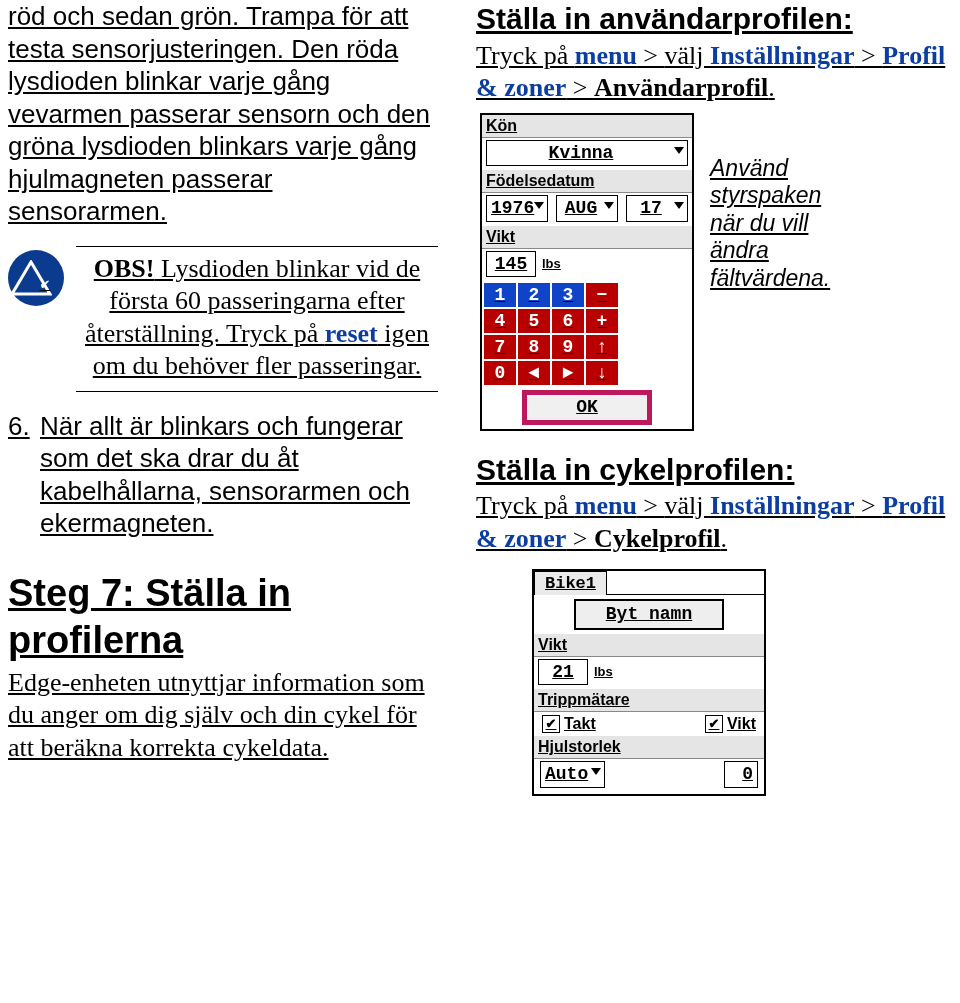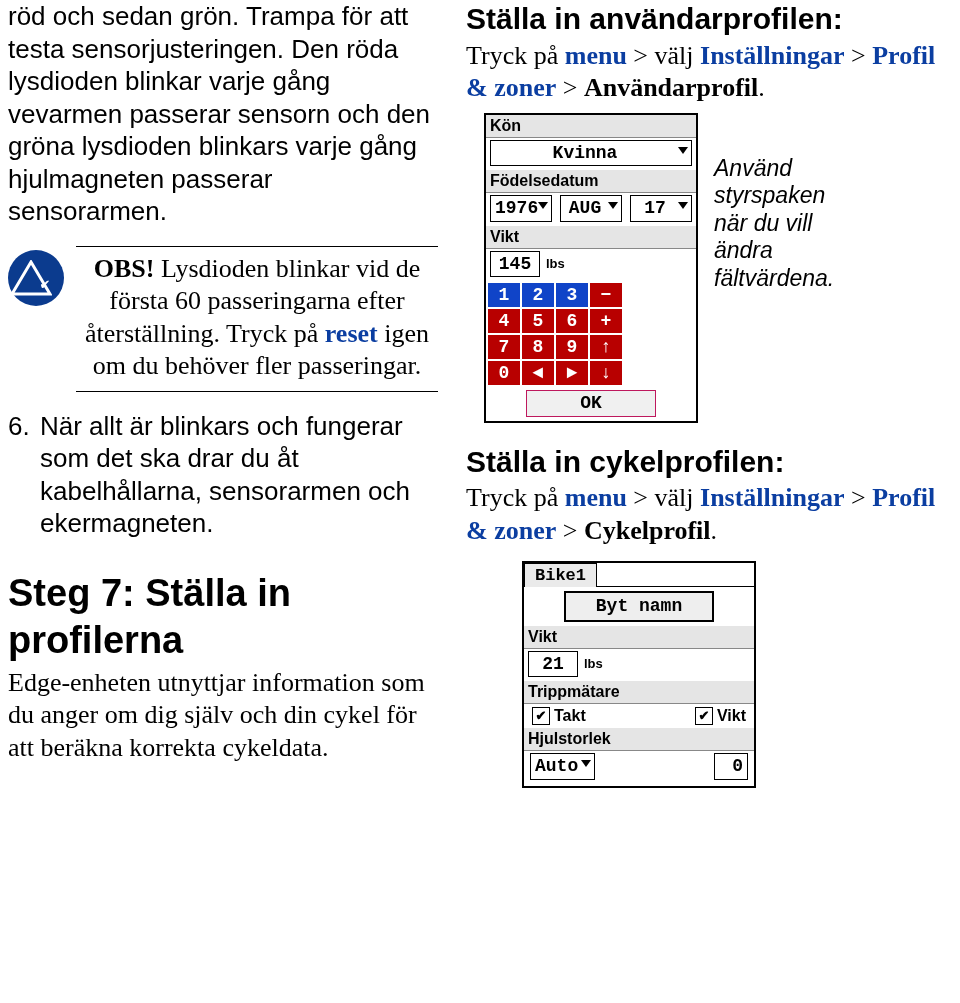--- a/index.html
+++ b/index.html
@@ -1,45 +1,45 @@
 <!DOCTYPE html>
 <html><head>
 <meta charset="utf-8">
 <style>
   html,body{margin:0;padding:0;background:#fff;color:#000;}
   body{width:960px;height:1003px;font-family:Arial,Helvetica,sans-serif;font-size:26px;line-height:1.25;overflow:hidden;}
-  .page{display:flex;gap:28px;padding:0 8px;}
+  .page{display:flex;gap:38px;padding:0 8px;text-decoration:underline;}
   .col-left{flex:0 0 430px;}
   .col-right{flex:1;}
   .narrow{font-family:"Arial Narrow",Arial,sans-serif;font-stretch:condensed;}
   .serif{font-family:Georgia,"Times New Roman",serif;}
   .bold{font-weight:bold;}
   .blue{color:#0b3ea1;font-weight:bold;}
   p{margin:0 0 8px 0;}
   .obs-block{display:flex;gap:12px;margin:18px 0 18px 0;}
   .obs-icon{width:56px;height:56px;border-radius:50%;background:#0b3b8e;display:flex;align-items:center;justify-content:center;flex-shrink:0;margin-top:4px;}
   .obs-mark{color:#fff;font-size:13px;position:relative;top:8px;left:-12px;}
   .tri{display:block;}
   .obs-text{border-top:1px solid #000;border-bottom:1px solid #000;padding:6px 0 8px 0;text-align:center;}
   .numrow{display:flex;gap:10px;margin-bottom:12px;}
   .numrow .n{flex:0 0 22px;}
   h2.step{font-family:"Arial Narrow",Arial,sans-serif;font-stretch:condensed;font-weight:bold;font-size:38px;margin:30px 0 2px 0;}
   h3.sub{font-family:"Arial Narrow",Arial,sans-serif;font-stretch:condensed;font-weight:bold;font-size:30px;margin:0 0 2px 0;}
-  .screens{display:flex;gap:16px;margin:8px 0 20px 18px;}
+  .screens{display:flex;gap:16px;margin:8px 0 20px 4px;}
   .scr{border:2px solid #000;background:#fff;width:210px;}
   .scr-label{background:#e5e5e5;font-family:Arial,sans-serif;font-size:16px;font-weight:bold;padding:1px 4px;border-bottom:1px solid #888;}
   .scr-field{background:#fff;border:1px solid #000;font-family:"Courier New",monospace;font-weight:bold;font-size:18px;padding:1px 4px;margin:2px 2px;display:inline-block;min-width:40px;}
   .fieldrow{padding:0 2px 2px 2px;display:flex;gap:4px;text-align:center;}
   .dd{display:inline-block;position:relative;padding-right:16px;}
   .dd::after{content:"";position:absolute;right:3px;top:6px;width:0;height:0;border-left:5px solid transparent;border-right:5px solid transparent;border-top:7px solid #000;}
   .keypad{background:#fff;padding:2px;display:flex;flex-direction:column;gap:2px;}
   .keyrow{display:flex;gap:2px;}
   .key{width:32px;height:24px;background:#b80000;color:#fff;display:flex;align-items:center;justify-content:center;font-family:"Courier New",monospace;font-weight:bold;font-size:18px;}
   .key.sel{background:#1044c8;}
-  .ok-btn{border:1px solid #be185d;background:#f0f0f0;font-family:"Courier New",monospace;font-weight:bold;font-size:18px;text-align:center;margin:3px 40px 4px 40px;padding:1px 0;}
+  .ok-btn{border:5px solid #be185d;background:#f0f0f0;font-family:"Courier New",monospace;font-weight:bold;font-size:18px;text-align:center;margin:3px 40px 4px 40px;padding:1px 0;}
   .side-note{font-family:"Arial Narrow",Arial,sans-serif;font-stretch:condensed;font-style:italic;font-size:23px;line-height:1.2;width:130px;margin-top:42px;}
   .scr2{border:2px solid #000;background:#fff;width:230px;margin-top:6px;}
   .tabhdr{display:flex;}
   .tab{border:1px solid #000;border-bottom:none;background:#eaeaea;font-family:"Courier New",monospace;font-weight:bold;font-size:17px;padding:1px 10px;}
   .tabrest{flex:1;border-bottom:1px solid #000;}
   .btn{border:2px solid #000;background:#eee;font-family:"Courier New",monospace;font-weight:bold;font-size:18px;text-align:center;margin:4px 40px;padding:2px 0;}
   .smallbtn{border:1px solid #000;background:#eee;font-family:"Courier New",monospace;font-weight:bold;font-size:15px;padding:1px 4px;}
   .chk{display:flex;align-items:center;gap:4px;font-family:Arial,sans-serif;font-size:16px;font-weight:bold;margin:2px 4px;}
   .chkbox{width:16px;height:16px;border:1px solid #000;display:flex;align-items:center;justify-content:center;font-size:13px;font-weight:bold;}
   .row{display:flex;justify-content:space-between;align-items:center;padding:0 4px;}

